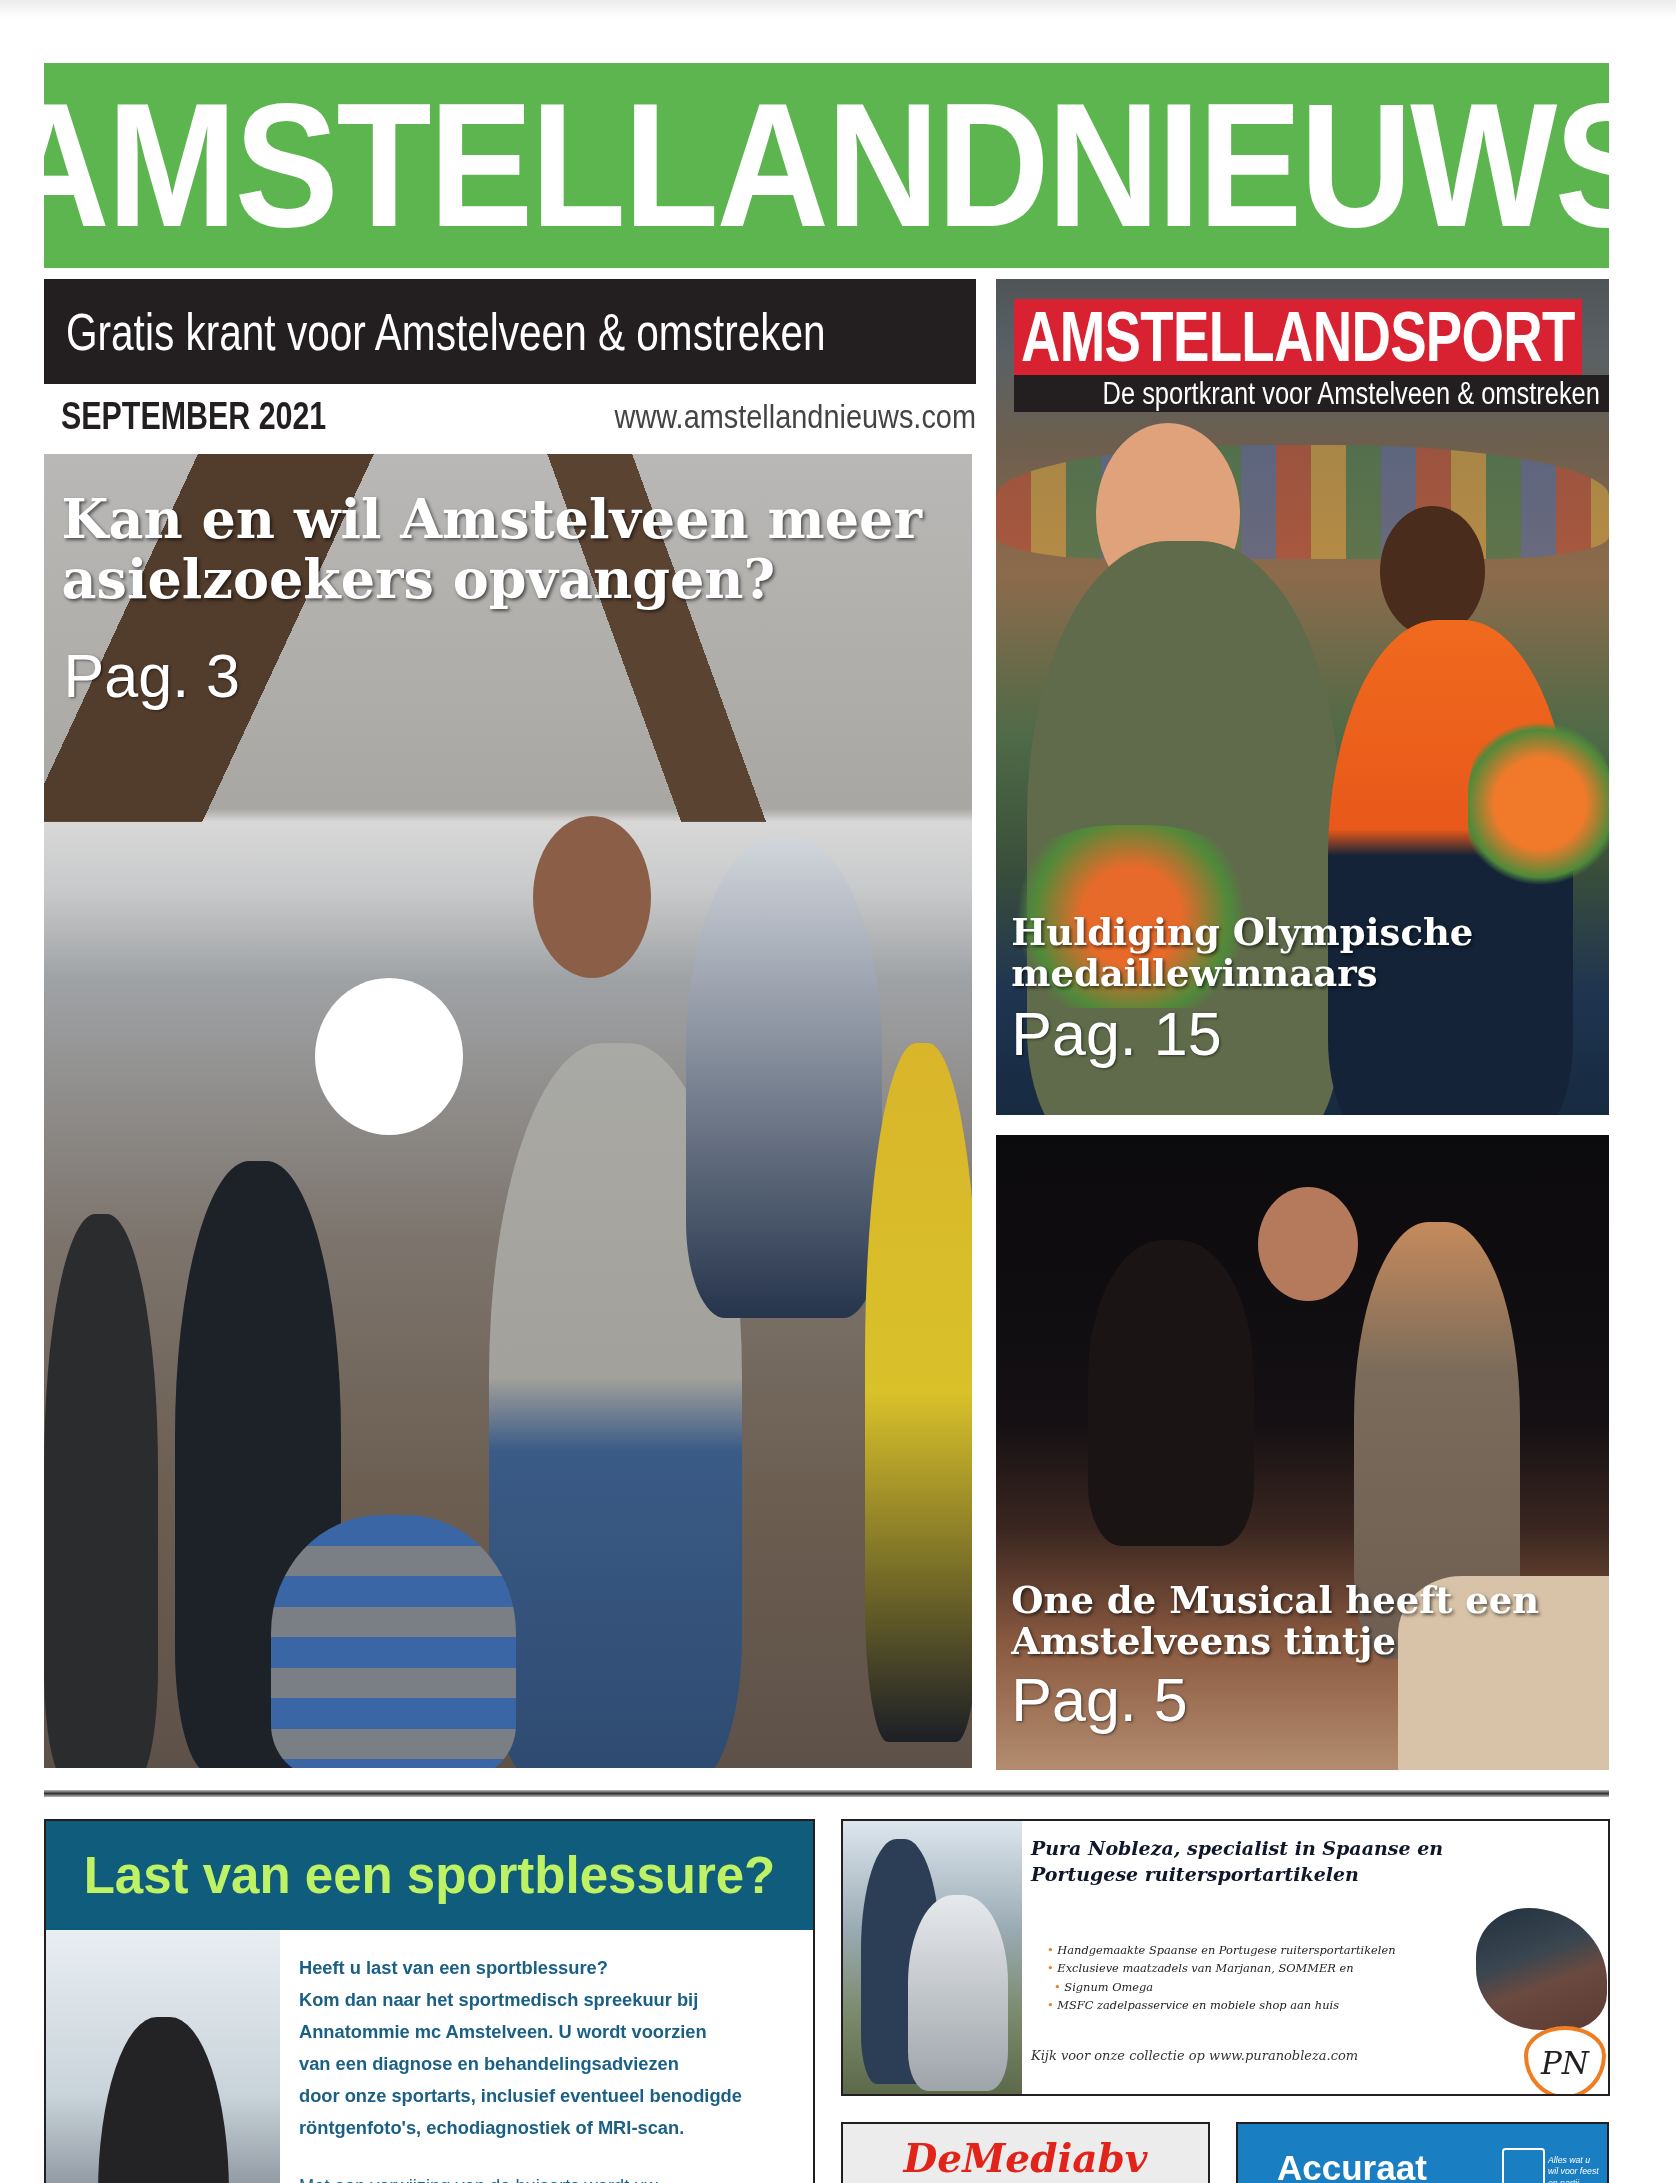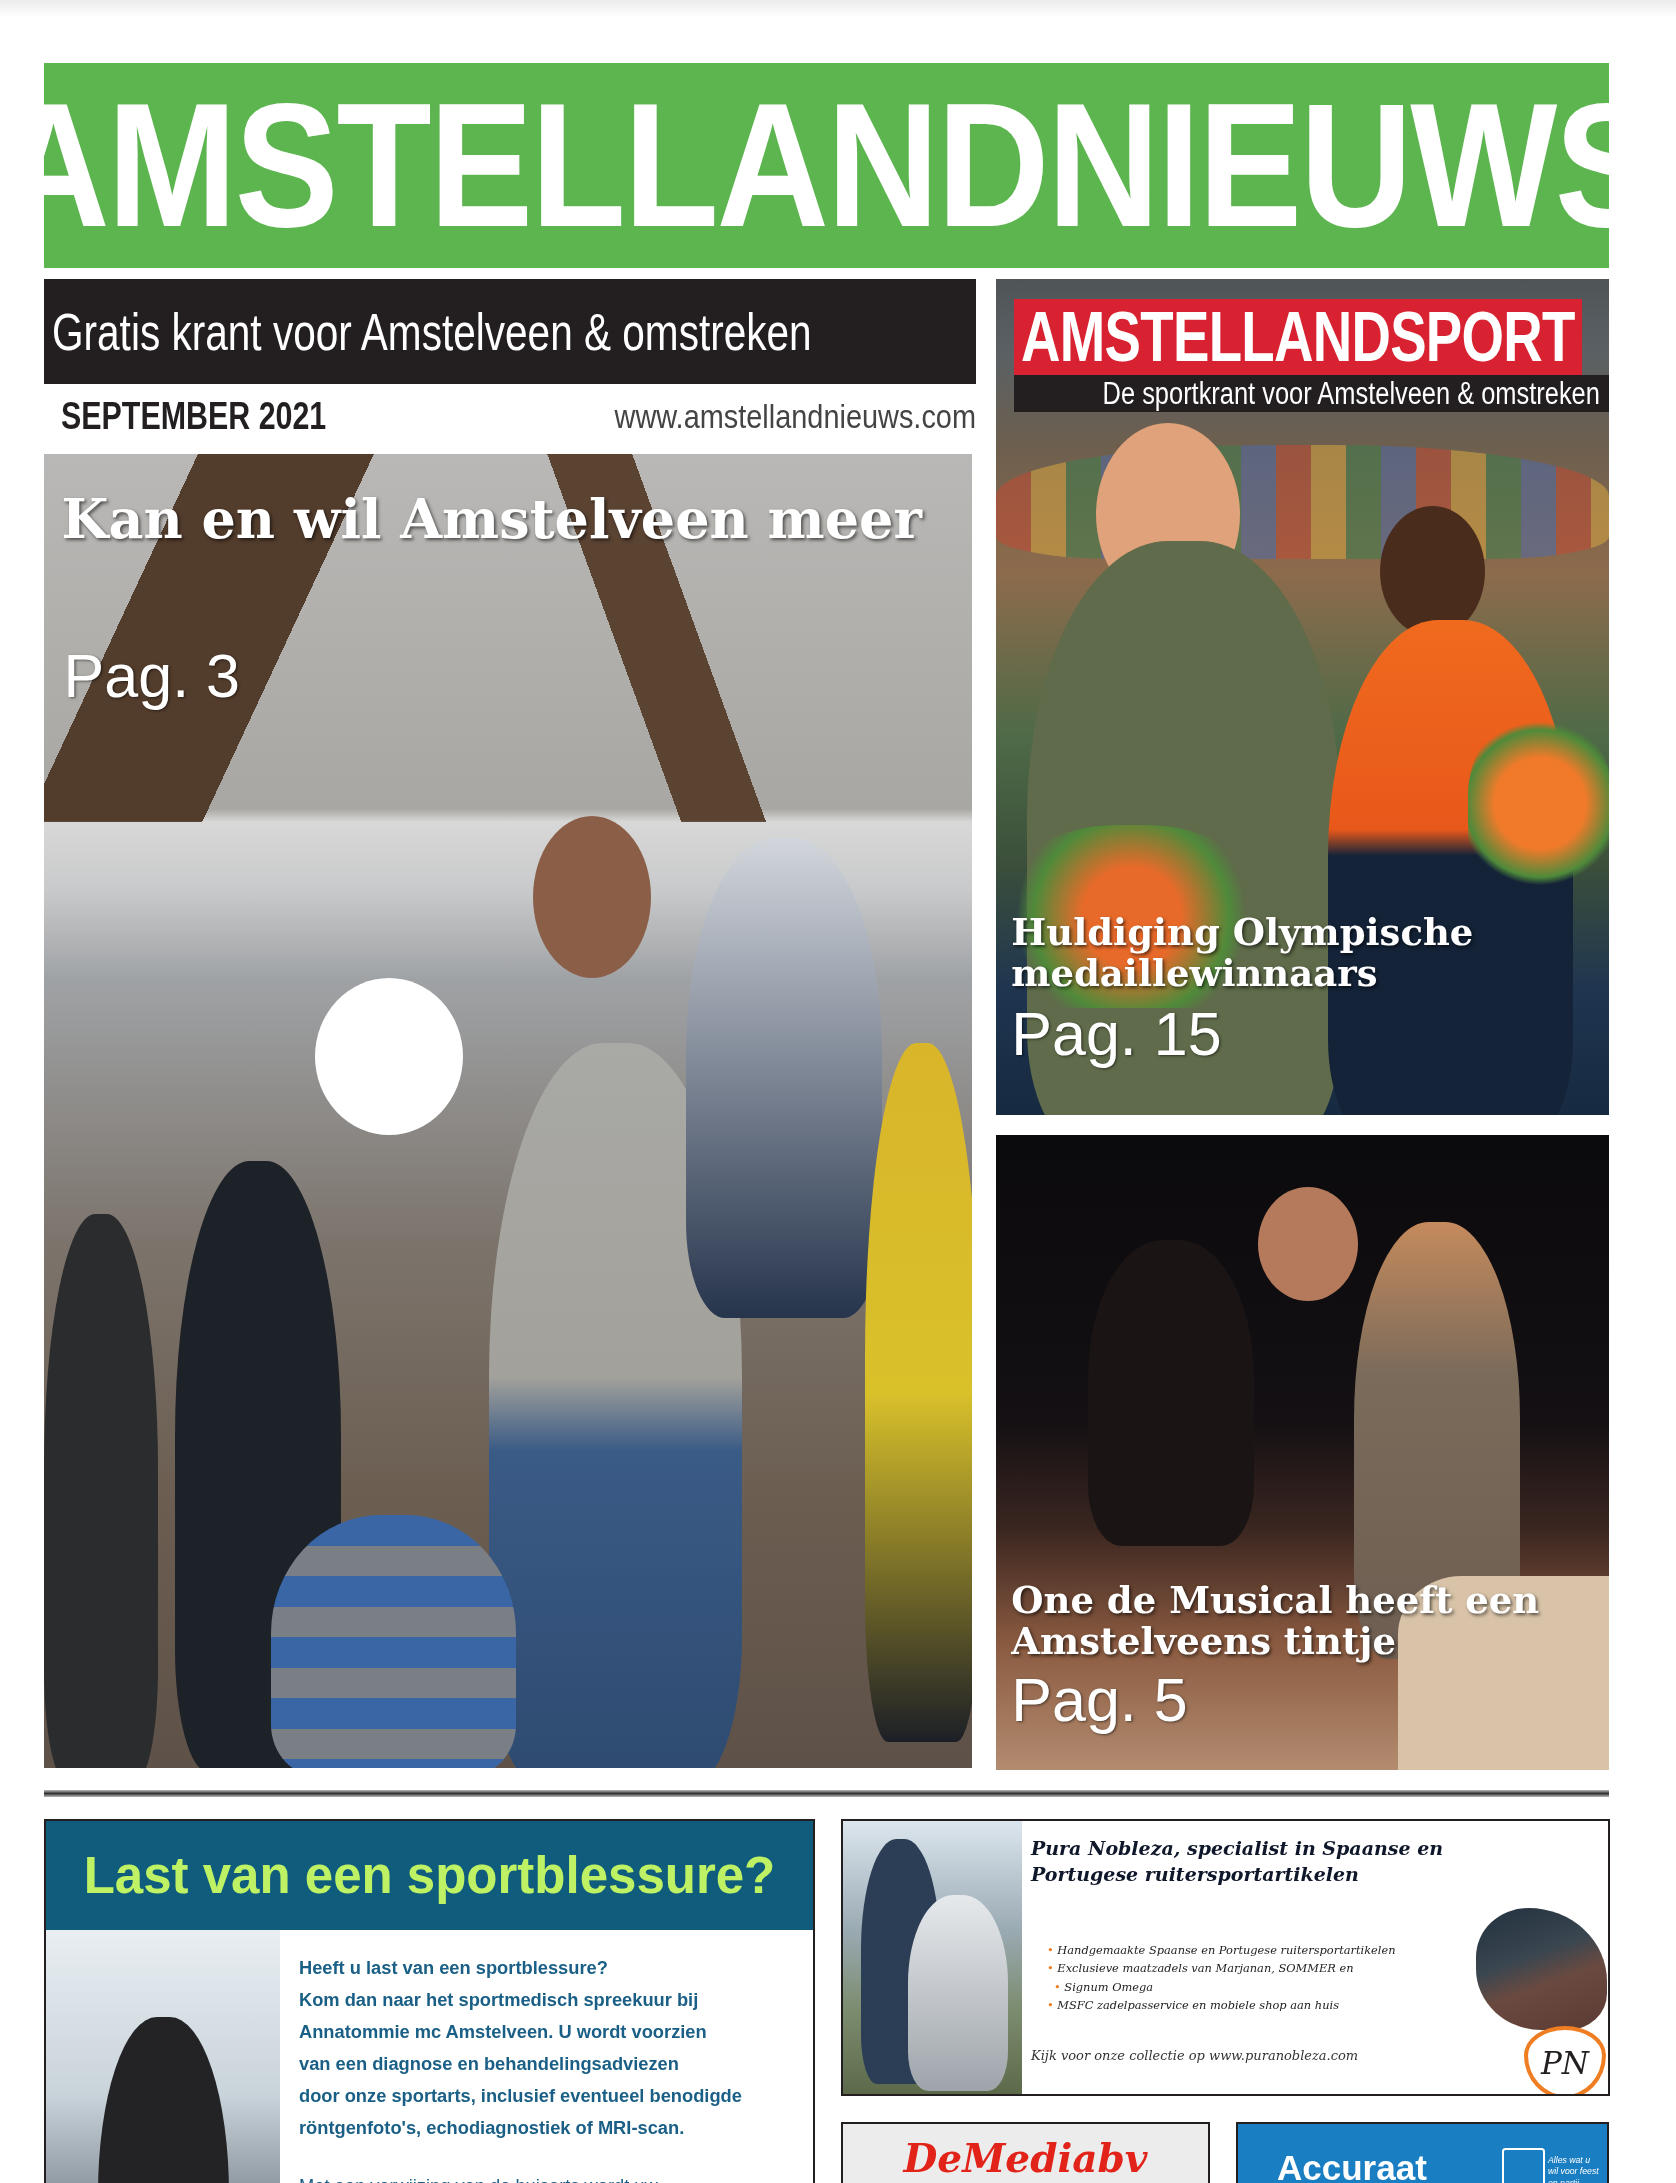--- a/index.html
+++ b/index.html
@@ -9,21 +9,21 @@
              background:linear-gradient(#ececec,#ffffff); }
   .abs { position:absolute; box-sizing:border-box; }
 
   
   .masthead { left:44px; top:63px; width:1565px; height:205px; background:#5cb54f;
               display:flex; align-items:center; justify-content:center; }
   .masthead-title { color:#fff; font-family:"Liberation Sans", sans-serif; font-weight:bold;
               font-size:177px; letter-spacing:-2.6px; line-height:1; transform:scaleX(0.88); white-space:nowrap; }
 
   .tagbar { left:44px; top:279px; width:932px; height:105px; background:#231f20;
-            display:flex; align-items:center; padding-left:8px; }
+            display:flex; align-items:center; padding-left:22px; }
   .tagbar span { color:#fff; font-size:52px; font-family:"Liberation Sans Narrow","Liberation Sans", sans-serif;
             transform:scaleX(0.78); transform-origin:left center; white-space:nowrap; }
 
   .dateline { left:61px; top:395px; font-size:38px; font-weight:bold; color:#231f20;
               transform:scaleX(0.8); transform-origin:left center; white-space:nowrap; }
   .siteurl { left:548px; top:397px; width:428px; font-size:34px; color:#444;
              transform:scaleX(0.85); transform-origin:right center; text-align:right; white-space:nowrap; }
 
   
   .mainphoto { left:44px; top:454px; width:928px; height:1314px; overflow:hidden;
@@ -110,20 +110,21 @@
   <div class="person" style="left:0;top:760px;width:114px;height:568px;background:#2b2c2e;"></div>
   <div class="person" style="left:131px;top:707px;width:166px;height:611px;background:#1d2128;"></div>
   <div class="person" style="left:271px;top:524px;width:148px;height:157px;background:#ffffff;border-radius:50%;"></div>
   <div class="person" style="left:445px;top:589px;width:253px;height:742px;background:linear-gradient(#a9a9a5 0%,#a3a19b 45%,#3a5b86 55%,#2e4a70 100%);"></div>
   <div class="person" style="left:489px;top:362px;width:118px;height:162px;background:#8b5f47;border-radius:50%;"></div>
   <div class="person" style="left:642px;top:384px;width:196px;height:480px;background:linear-gradient(#d2d6dc,#26344c);"></div>
   <div class="person" style="left:227px;top:1061px;width:245px;height:262px;background:repeating-linear-gradient(180deg,#3a66a6 0 31px,#7a7f86 31px 61px);"></div>
   <div class="person" style="left:821px;top:589px;width:114px;height:699px;background:linear-gradient(#d9b52a,#d9c12a 50%,#1c1f26 100%);"></div>
   <div class="headline" style="left:17.5px;top:35px;font-size:54px;">
     <div>Kan en wil Amstelveen meer</div>
+    <div>asielzoekers opvangen?</div>
   </div>
   <div class="pagref" style="left:19.6px;top:192px;font-size:61px;">Pag. 3</div>
 </div>
 
 <div class="abs sport">
   <div class="sport-logo">
     <span>AMSTELLANDSPORT</span>
   </div>
   <div class="sport-sub">
     <span>De sportkrant voor Amstelveen &amp; omstreken</span>

